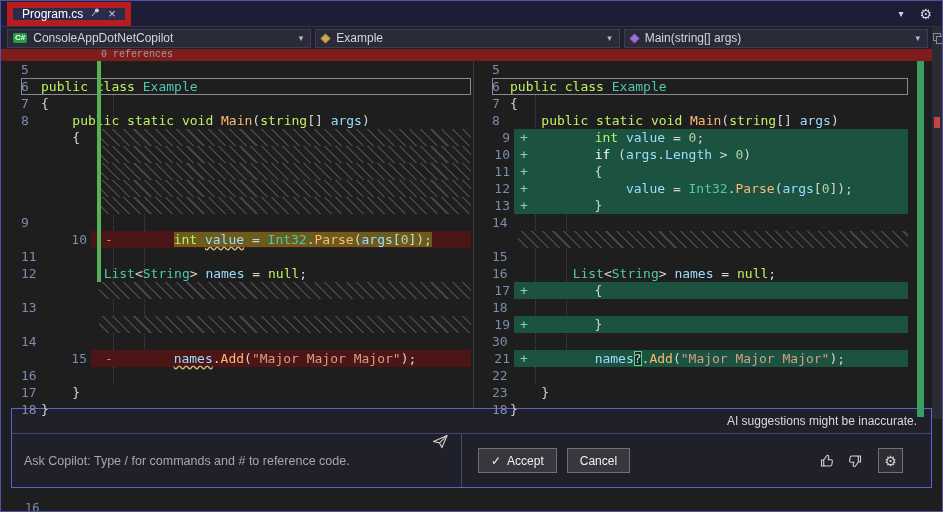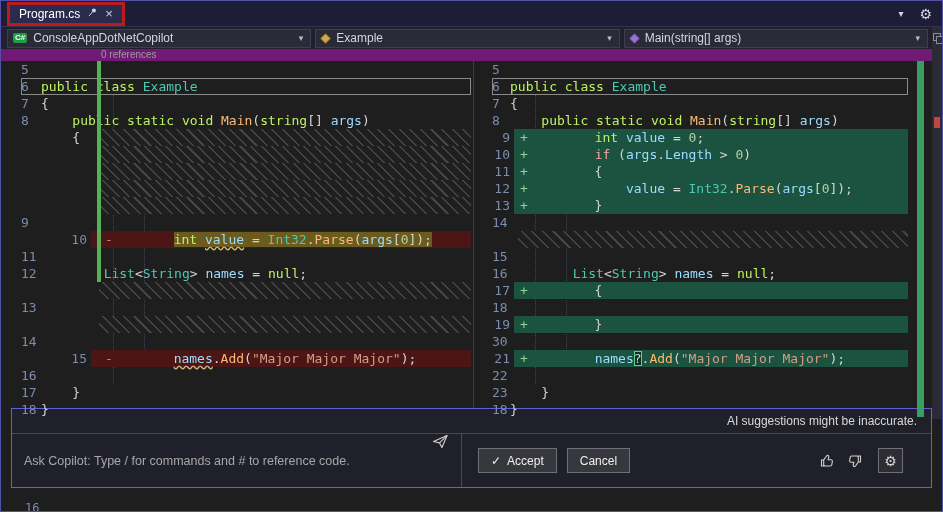--- a/index.html
+++ b/index.html
@@ -6,38 +6,38 @@
   html,body { background:#14141c; }
   .win {
     position:relative; width:943px; height:512px; overflow:hidden;
     background:#1e1e1e; border:1px solid #5151a8;
     font-family:"Liberation Sans", sans-serif;
   }
   
   .tabbar { position:absolute; top:0; left:0; right:0; height:26px;
     background:#1d1d35; display:flex; align-items:center; border-bottom:1px solid #31314e; }
   .tab { margin-left:6px; height:24px; display:flex; align-items:center; gap:7px;
-    padding:0 9px; background:#2b2b4e; border:3px solid #b91c1c; color:#fff; font-size:12px; }
+    padding:0 9px; background:#2b2b4e; border:6px solid #b91c1c; color:#fff; font-size:12px; }
   .tab .close { color:#cfcfe0; font-size:13px; line-height:1; cursor:pointer; }
   .tabbar-right { margin-left:auto; display:flex; align-items:center; gap:16px; padding-right:10px; color:#d5d5e8; }
   .tabbar-right .chev { font-size:10px; }
   .tabbar-right .gear { font-size:14px; }
   
   .navbar { position:absolute; top:26px; left:0; right:10px; height:22px;
     background:#20202e; display:flex; align-items:center; gap:4px; padding:0 4px 0 6px; }
   .combo { flex:1; height:19px; background:#2a2a38; border:1px solid #3e3e52;
     display:flex; align-items:center; gap:6px; padding:0 4px 0 5px; color:#d6d6e0; font-size:12px; }
   .combo .chev { margin-left:auto; color:#b8b8c8; font-size:9px; padding-right:3px; }
   .ico-cs { background:#1f9e46; color:#fff; font-size:8px; font-weight:bold;
     padding:1px 2px; border-radius:2px; line-height:1; }
   .ico-class { width:9px; height:9px; background:#d0a84e; border:1px solid #8a7230; transform:rotate(45deg) scale(.8); }
   .ico-method { width:9px; height:9px; background:#9b72d8; border:1px solid #6a4aa0; transform:rotate(45deg) scale(.8); }
   
-  .lensrow { position:absolute; top:48px; left:0; right:10px; height:12px; background:#701a75;
-    font-size:10px; color:#9d9d9d; padding-left:100px; line-height:12px; }
+  .lensrow { position:absolute; top:48px; left:0; right:10px; height:12px; background:#7f1d1d;
+    font-size:10px; color:#9d9d9d; padding-left:100px; line-height:12px;font-family:Liberation Mono, monospace; }
   
   .editor { position:absolute; top:60px; left:0; right:10px; height:358px; display:flex; background:#1e1e1e; }
   .pane { position:relative; height:100%; }
   .pane-left  { width:473px; border-right:1px solid #3d3d46; }
   .pane-right { flex:1; }
   .guides { position:absolute; inset:0; z-index:0; }
   .guide { position:absolute; width:0; border-left:1px dotted #454552; }
   .rows { position:relative; z-index:1; }
   .row { display:flex; height:17px; line-height:17px;
     font-family:"DejaVu Sans Mono", monospace; font-size:13px; white-space:pre; }
@@ -53,21 +53,21 @@
   .pane-left  .mk { left:14px; }
   .pane-right .mk { left:6px; }
   .mk-del { color:#e07a6d; }
   .mk-add { color:#8cd49a; }
   .row.added   .body { background:var(--added,#1b5340); }
   .row.removed .body { background:var(--removed,#4d1616); }
   .body.boxed { outline:1px solid #8a8a8a; outline-offset:-1px; }
   .row.hatch .body { background:repeating-linear-gradient(45deg,#1f1f1f 0 6px,#454545 6px 7.5px); }
   .pane-left  .row.hatch .body { margin-left:8px; }
   .pane-right .row.hatch .body { margin-left:4px; }
-  .tk-kw{color:#bef264} .tk-ct{color:#fca5a5} .tk-ty{color:#4ec9b0} .tk-me{color:#fdba74}
+  .tk-kw{color:#bef264} .tk-ct{color:#ffffff} .tk-ty{color:#4ec9b0} .tk-me{color:#fdba74}
   .tk-va{color:#9cdcfe} .tk-nu{color:#b5cea8} .tk-st{color:#d69d85} .tk-pu{color:#d4d4d4}
   .hl { background:var(--wordhl,#6b5c1e); }
   .sq { text-decoration-line:underline; text-decoration-style:wavy; text-decoration-color:#d7ba7d; text-underline-offset:2px; }
   .cb { outline:1px solid #5fd38a; outline-offset:-1px; background:#0c2f1f; color:#d4d4d4; }
   .changebar { position:absolute; left:96px; top:0; width:4px; height:221px;
     background:var(--changebar,#57b257); z-index:2; }
   .ovbar { position:absolute; right:8px; top:0; bottom:2px; width:7px;
     background:var(--ovadd,#3a9e63); z-index:2; }
   
   .stripcol { position:absolute; top:26px; right:0; width:10px; height:392px; background:#2b2b35; }

